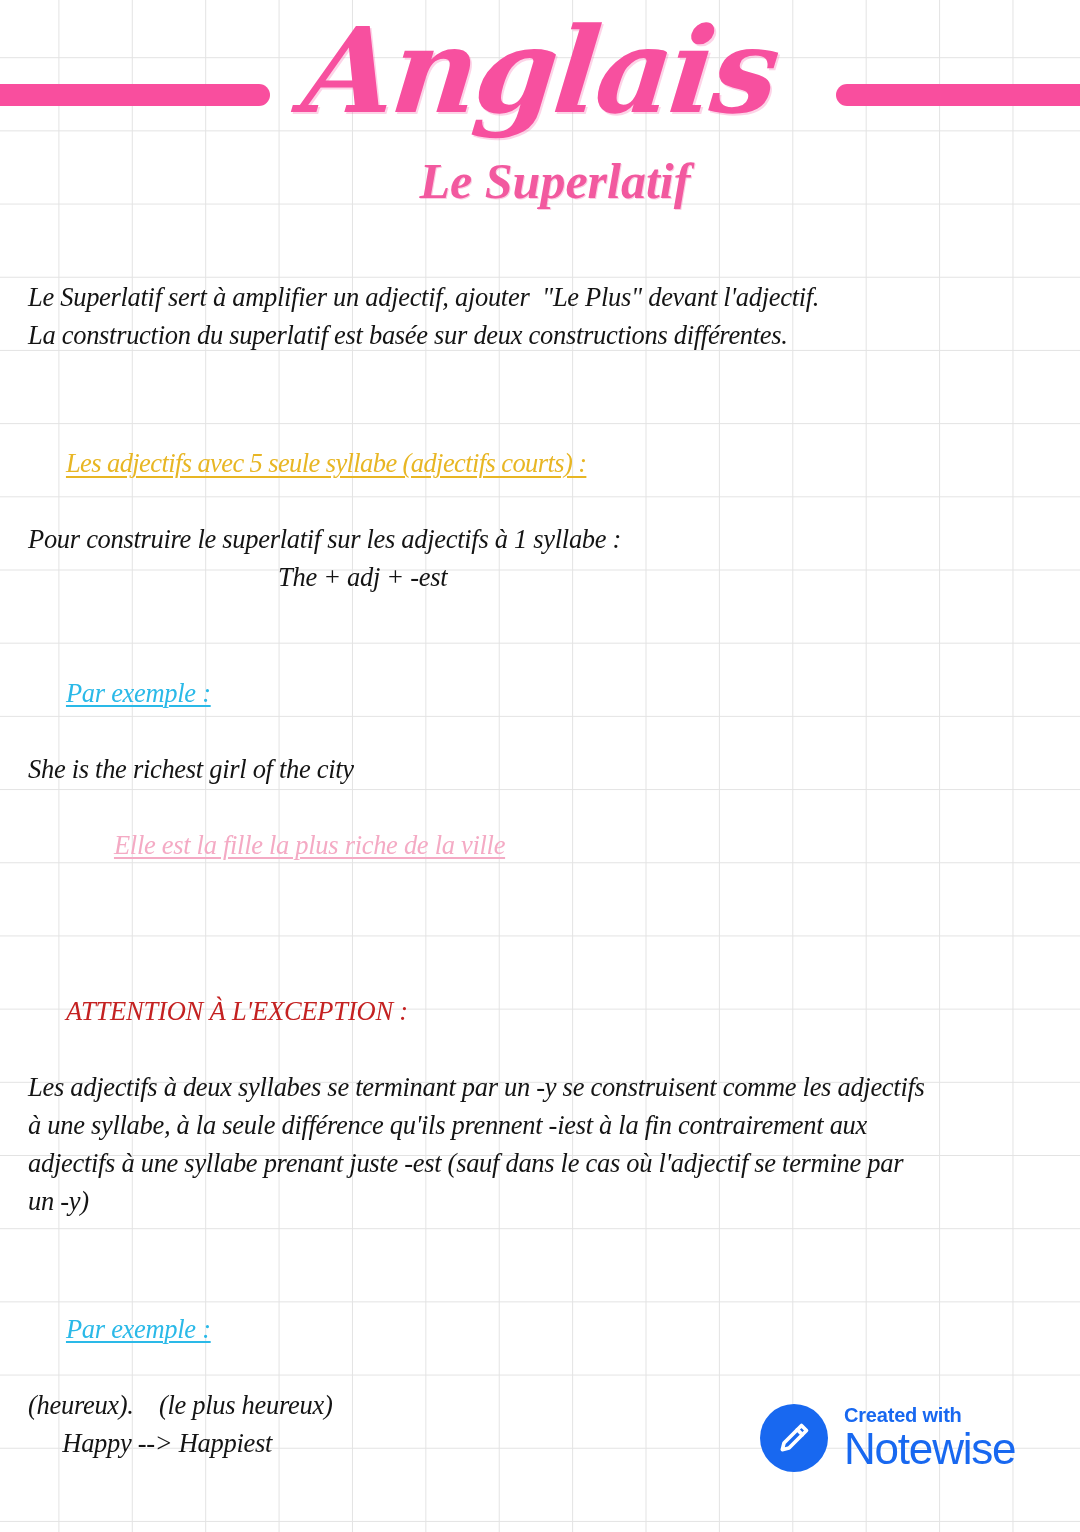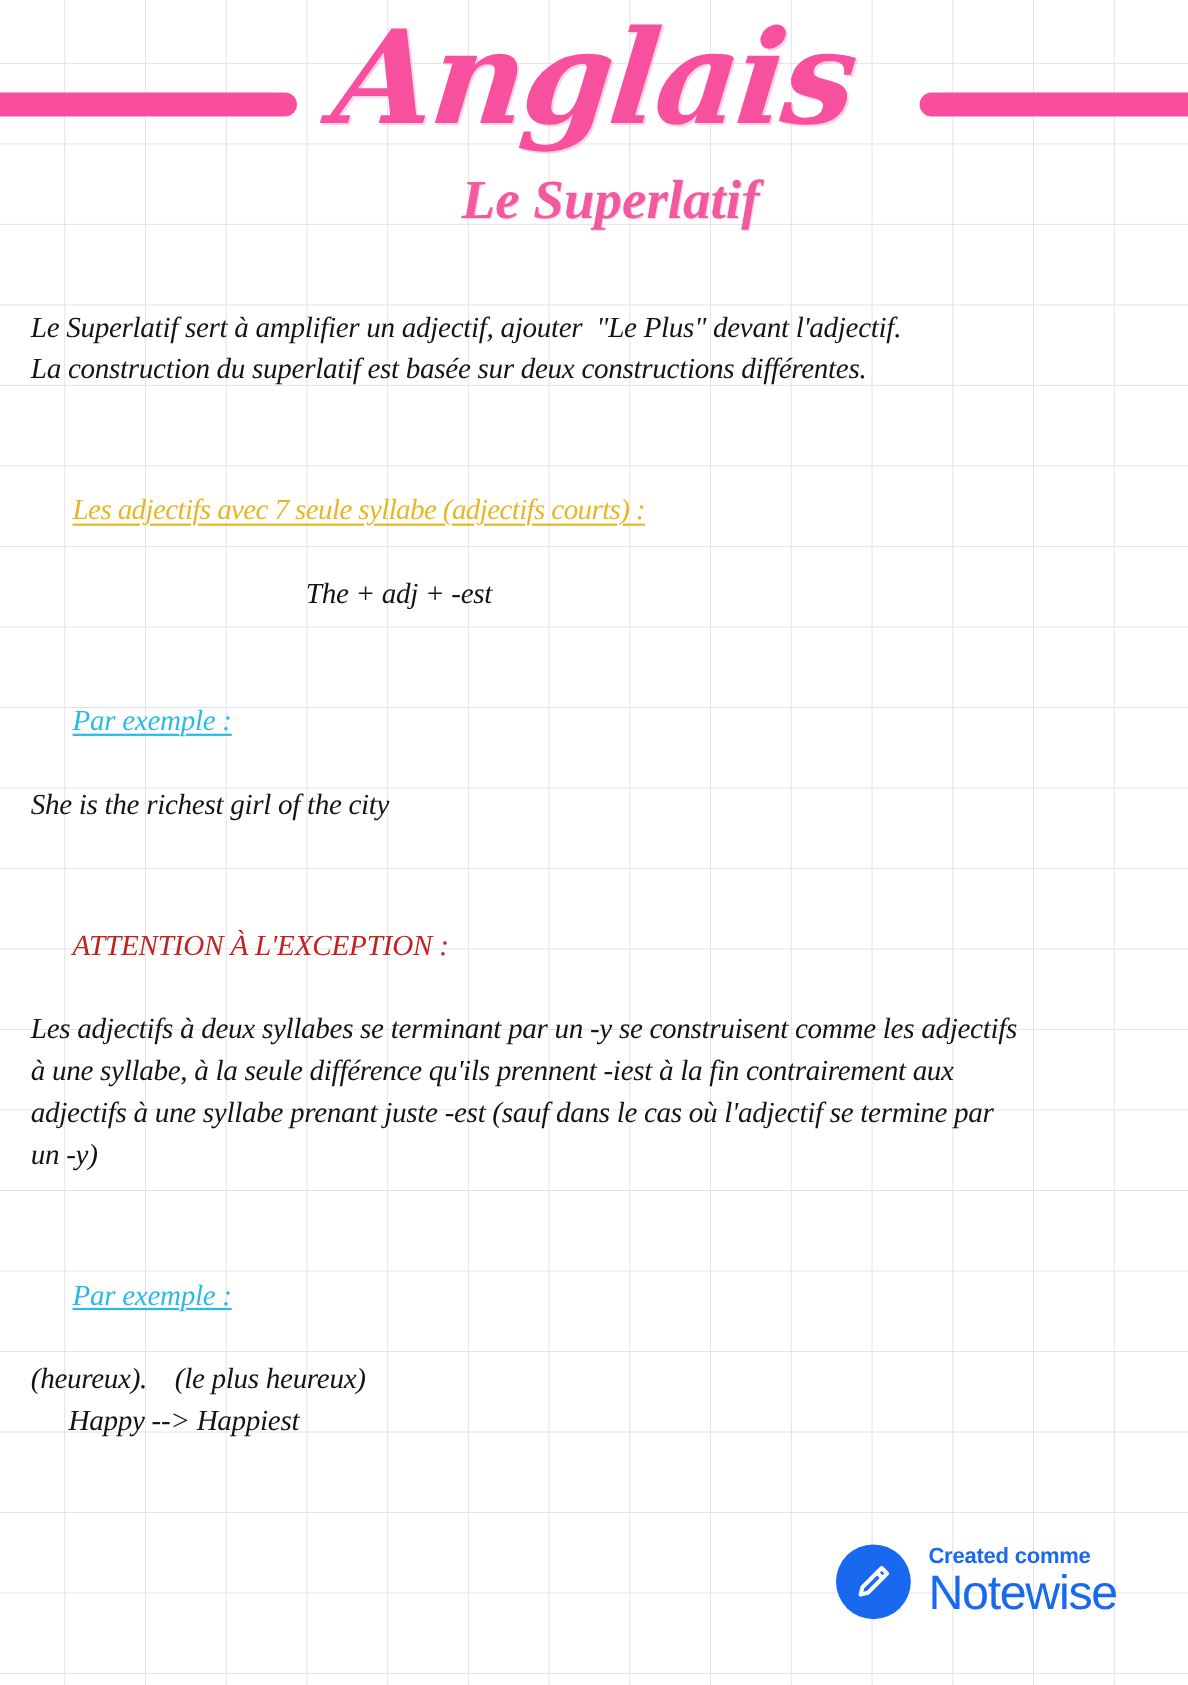--- a/index.html
+++ b/index.html
@@ -171,30 +171,34 @@
   </div>
 
   <div class="body">
 
     <div class="line para">Le Superlatif sert à amplifier un adjectif, ajouter  "Le Plus" devant l'adjectif.</div>
     <div class="line para">La construction du superlatif est basée sur deux constructions différentes.</div>
 
     <div class="gap-lg"></div>
 
     <div class="line para">
-      <span class="h-yellow">Les adjectifs avec 7 seule syllabe (adjectifs courts) :</span>
-    </div>
+      <span class="h-yellow">Les adjectifs avec 5 seule syllabe (adjectifs courts) :</span>
+    </div>
+    <div class="line para">Pour construire le superlatif sur les adjectifs à 1 syllabe :</div>
     <div class="line para indent-center">The + adj + -est</div>
 
     <div class="gap-md"></div>
 
     <div class="line para">
       <span class="h-cyan">Par exemple :</span>
     </div>
     <div class="line para">She is the richest girl of the city</div>
+    <div class="line para">
+      <span class="t-pink">Elle est la fille la plus riche de la ville</span>
+    </div>
 
     <div class="gap-lg"></div>
 
     <div class="line para">
       <span class="h-red">ATTENTION À L'EXCEPTION :</span>
     </div>
     <div class="line para justified">Les adjectifs à deux syllabes se terminant par un -y se construisent comme les adjectifs</div>
     <div class="line para justified">à une syllabe, à la seule différence qu'ils prennent -iest à la fin contrairement aux</div>
     <div class="line para justified">adjectifs à une syllabe prenant juste -est (sauf dans le cas où l'adjectif se termine par</div>
     <div class="line para justified">un -y)</div>
@@ -216,18 +220,18 @@
   </div>
 
   <div class="notewise">
     <div class="nw-circle">
       <svg width="40" height="40" viewBox="0 0 24 24" fill="none" stroke="#ffffff" stroke-width="2.2" stroke-linecap="round" stroke-linejoin="round">
         <path d="M16.5 4.5l3 3L9 18l-4 1 1-4z"></path>
         <path d="M14 7l3 3"></path>
       </svg>
     </div>
     <div class="nw-text">
-      <div class="nw-created">Created comme</div>
+      <div class="nw-created">Created with</div>
       <div class="nw-name">Notewise</div>
     </div>
   </div>
 
 </div>
 
 </body></html>

